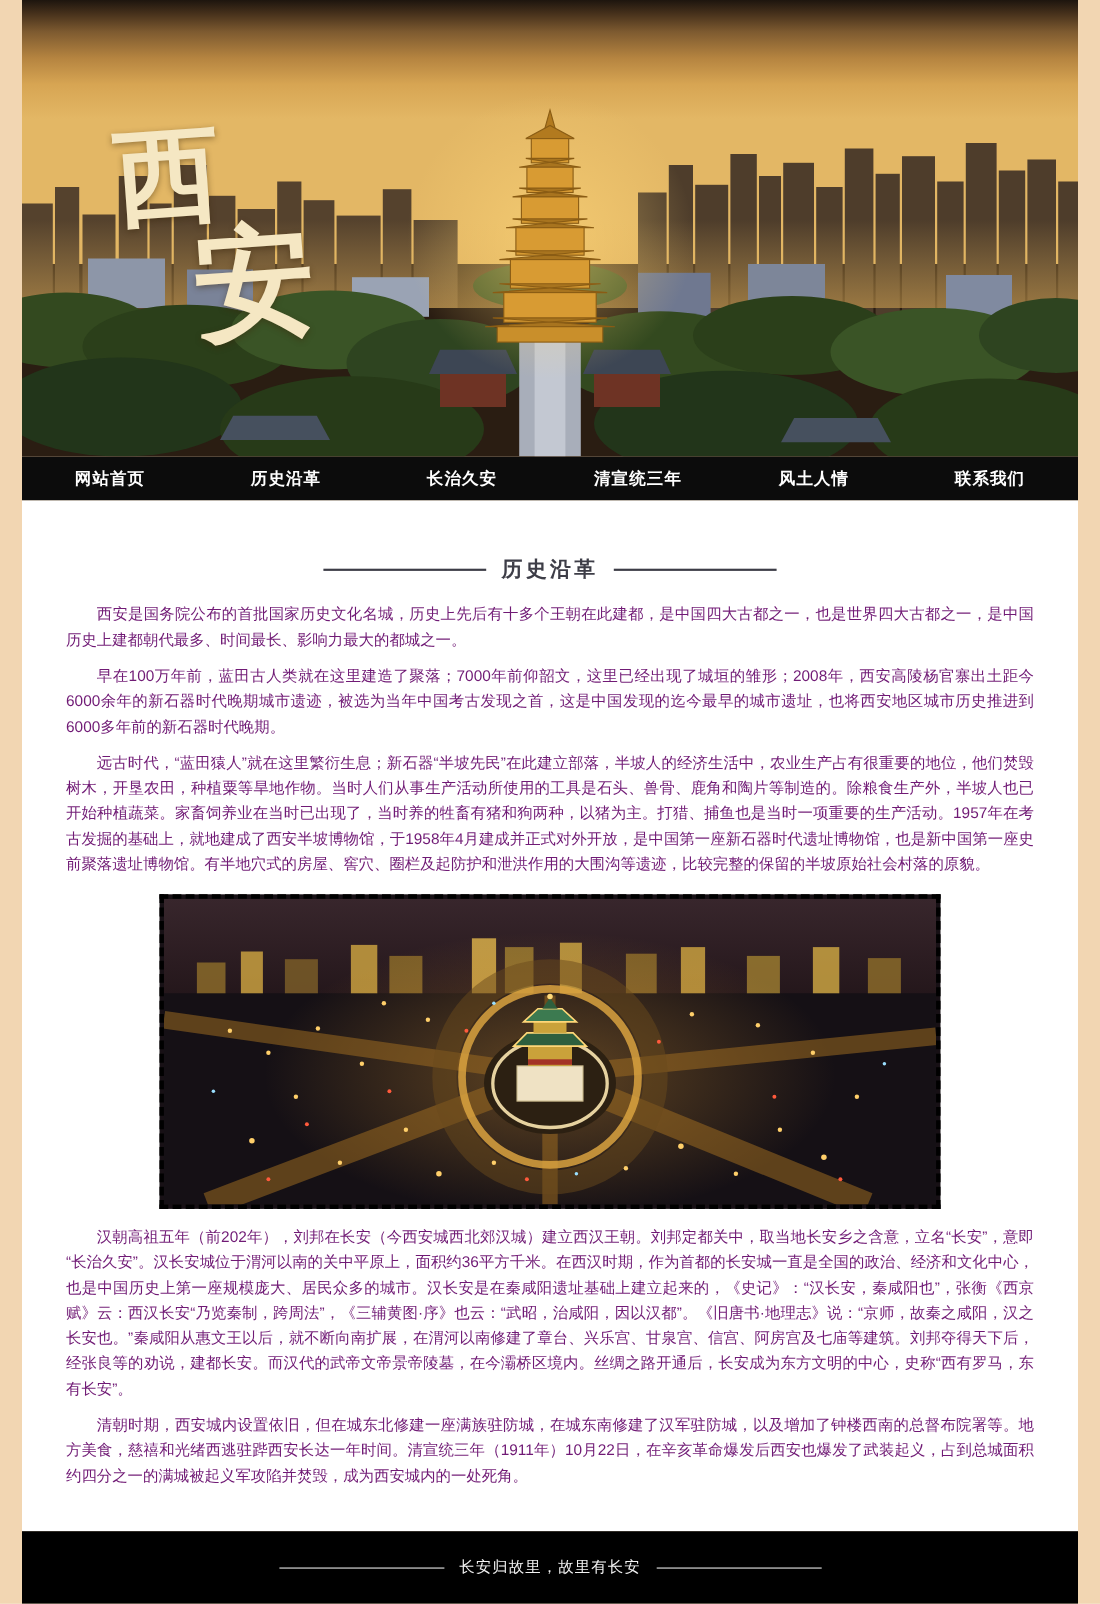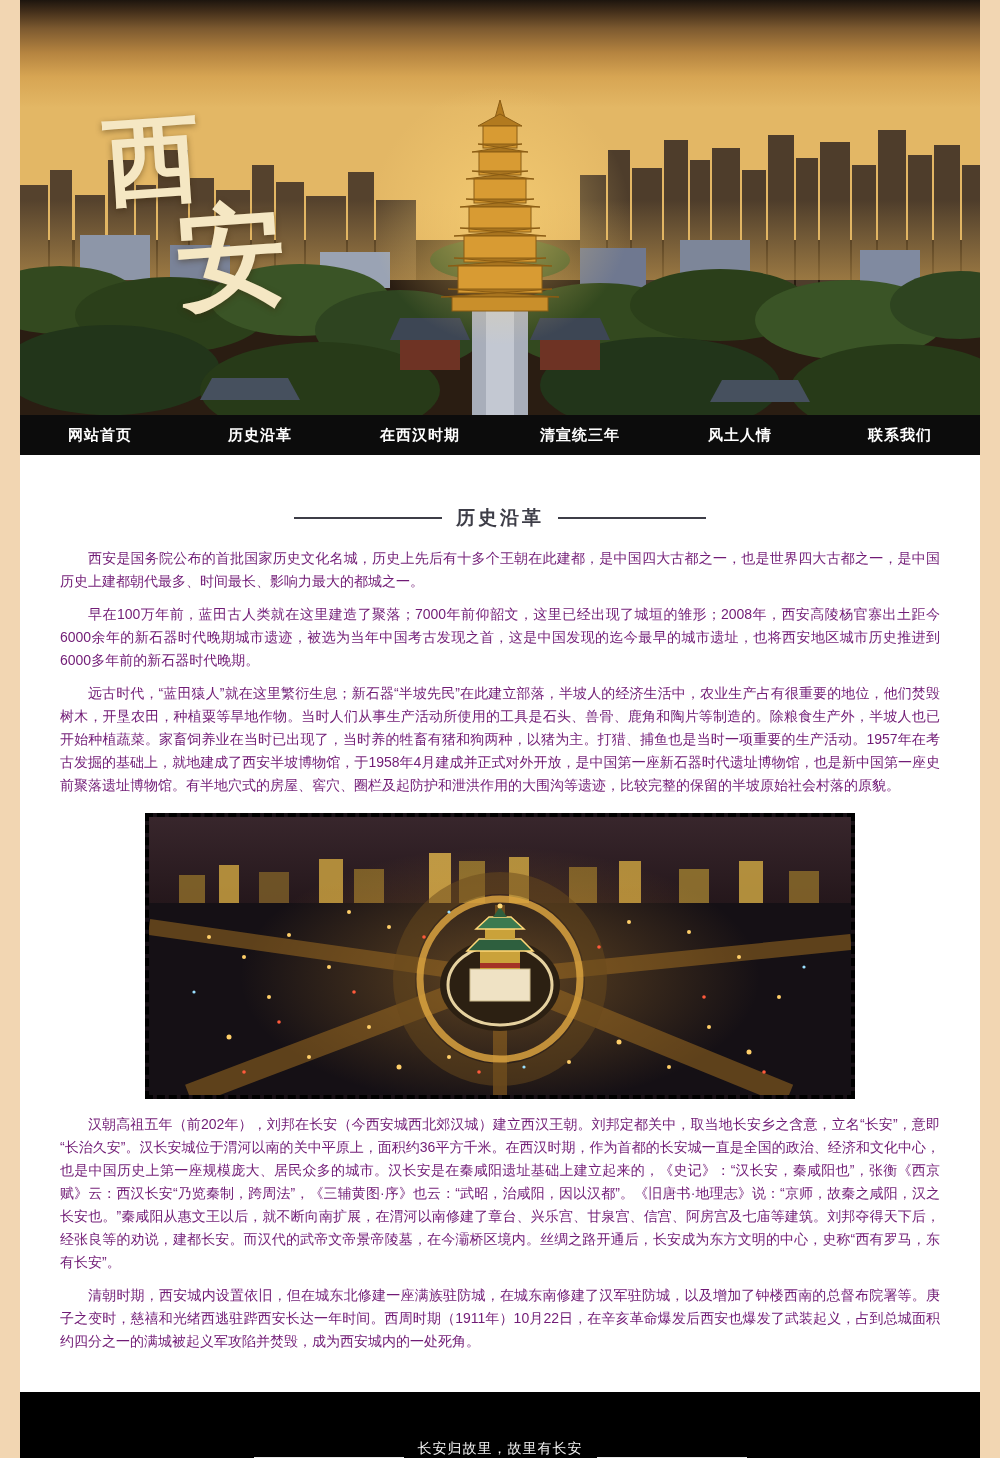--- a/index.html
+++ b/index.html
@@ -74,21 +74,21 @@
     width:710px; height:286px;
     margin:16px auto 14px auto;
     border:4px dashed #000000;
     overflow:hidden; background:#171015;
   }
   .figure-wrap svg { display:block; width:702px; height:278px; }
 
   
   .footer {
     height:66px; background:#000000;
-    display:flex; align-items:flex-end; justify-content:center; gap:14px;
+    display:flex; align-items:center; justify-content:center; gap:14px;
   }
   .footer-line { width:150px; height:1px; background:#e8e8e8; }
   .footer-text { color:#f2f2f2; font-size:14px; letter-spacing:1px; }
 </style>
 </head>
 <body>
 
 <div class="page">
 
   <div class="hero">
@@ -208,21 +208,21 @@
     </svg>
     <div class="hero-title">
       <span class="hero-char c1">西</span>
       <span class="hero-char c2">安</span>
     </div>
   </div>
 
   <nav class="nav">
     <a>网站首页</a>
     <a>历史沿革</a>
-    <a>在西汉时期</a>
+    <a>长治久安</a>
     <a>清宣统三年</a>
     <a>风土人情</a>
     <a>联系我们</a>
   </nav>
 
   <main class="main">
     <div class="section-head">
       <div class="head-line"></div>
       <h2>历史沿革</h2>
       <div class="head-line"></div>
@@ -326,21 +326,21 @@
         <g fill="#9adfff">
           <circle cx="45" cy="175" r="1.6"></circle>
             <circle cx="375" cy="250" r="1.6"></circle>
             <circle cx="655" cy="150" r="1.6"></circle>
           <circle cx="300" cy="95" r="1.6"></circle>
         </g>
       </svg>
     </div>
 
     <p>汉朝高祖五年（前202年），刘邦在长安（今西安城西北郊汉城）建立西汉王朝。刘邦定都关中，取当地长安乡之含意，立名“长安”，意即“长治久安”。汉长安城位于渭河以南的关中平原上，面积约36平方千米。在西汉时期，作为首都的长安城一直是全国的政治、经济和文化中心，也是中国历史上第一座规模庞大、居民众多的城市。汉长安是在秦咸阳遗址基础上建立起来的，《史记》：“汉长安，秦咸阳也”，张衡《西京赋》云：西汉长安“乃览秦制，跨周法”，《三辅黄图·序》也云：“武昭，治咸阳，因以汉都”。《旧唐书·地理志》说：“京师，故秦之咸阳，汉之长安也。”秦咸阳从惠文王以后，就不断向南扩展，在渭河以南修建了章台、兴乐宫、甘泉宫、信宫、阿房宫及七庙等建筑。刘邦夺得天下后，经张良等的劝说，建都长安。而汉代的武帝文帝景帝陵墓，在今灞桥区境内。丝绸之路开通后，长安成为东方文明的中心，史称“西有罗马，东有长安”。</p>
-    <p>清朝时期，西安城内设置依旧，但在城东北修建一座满族驻防城，在城东南修建了汉军驻防城，以及增加了钟楼西南的总督布院署等。庚子之变时，慈禧和光绪西逃驻跸西安长达一年时间。西周时期（1911年）10月22日，在辛亥革命爆发后西安也爆发了武装起义，占到总城面积约四分之一的满城被起义军攻陷并焚毁，成为西安城内的一处死角。</p>
+    <p>清朝时期，西安城内设置依旧，但在城东北修建一座满族驻防城，在城东南修建了汉军驻防城，以及增加了钟楼西南的总督布院署等。地方美食，慈禧和光绪西逃驻跸西安长达一年时间。清宣统三年（1911年）10月22日，在辛亥革命爆发后西安也爆发了武装起义，占到总城面积约四分之一的满城被起义军攻陷并焚毁，成为西安城内的一处死角。</p>
   </main>
 
   <footer class="footer">
     <div class="footer-line"></div>
     <div class="footer-text">长安归故里，故里有长安</div>
     <div class="footer-line"></div>
   </footer>
 
 </div>
 

